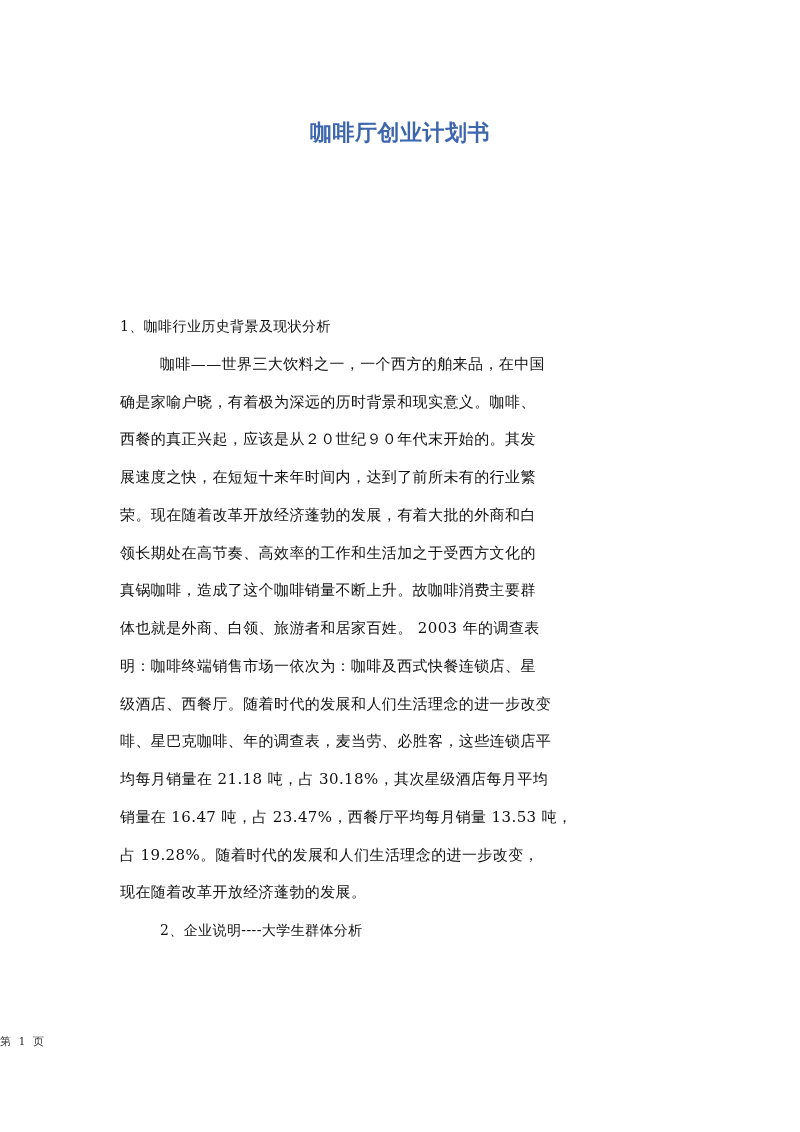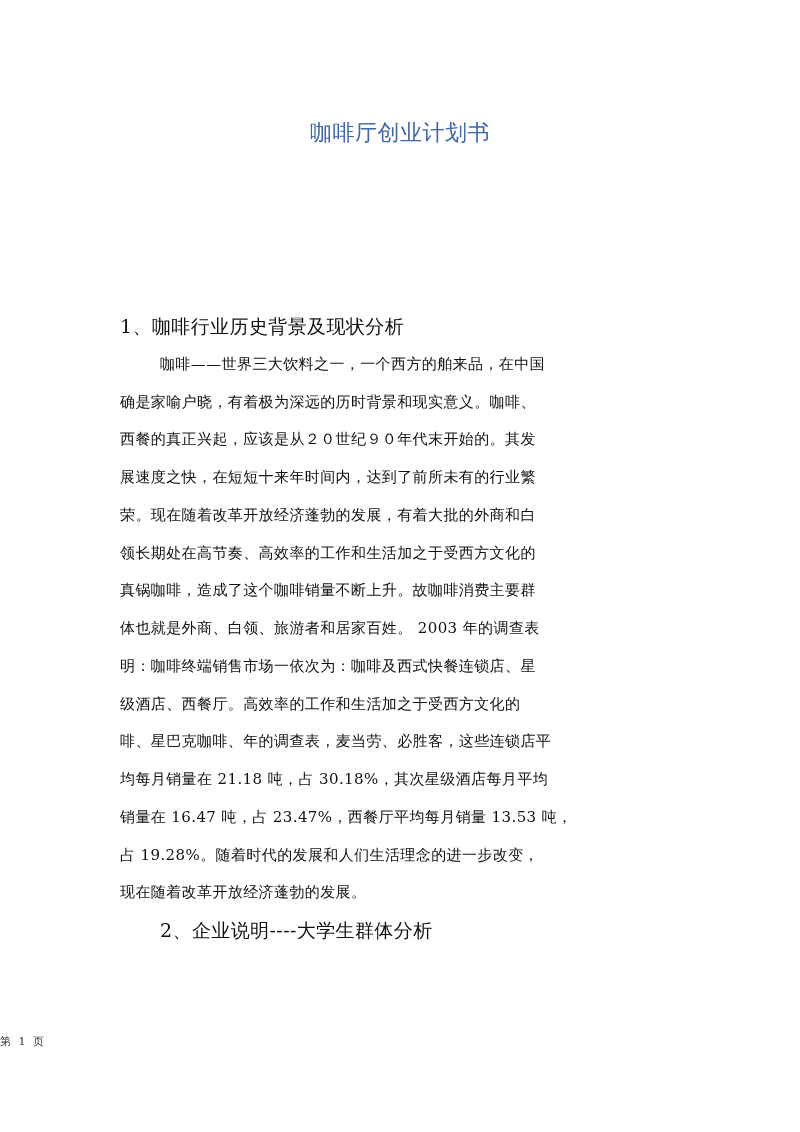--- a/index.html
+++ b/index.html
@@ -1,47 +1,47 @@
 <!DOCTYPE html>
 <html><head>
 <meta charset="utf-8">
 <style>
   html, body { margin: 0; padding: 0; background: #ffffff; }
   body { width: 800px; height: 1132px; position: relative; overflow: hidden;
          font-family: "DejaVu Serif", "Liberation Serif", serif; color: #111; }
   .page { position: absolute; left: 0; top: 0; width: 800px; height: 1132px; background: #fff; }
   .title { position: absolute; top: 118px; left: 0; width: 800px; text-align: center;
-           font-family: "DejaVu Sans", "Liberation Sans", sans-serif; font-weight: normal;
+           font-family: "DejaVu Sans", "Liberation Sans", sans-serif; font-weight: bold;
            font-size: 22px; color: #3d66ad; letter-spacing: 0.5px; }
   .body-text { position: absolute; left: 120px; top: 308px; width: 580px; }
   .line { height: 37.75px; line-height: 37.75px; font-size: 15px; white-space: nowrap;
           letter-spacing: 0.4px; }
   .indent { padding-left: 40px; }
-  .heading-line { font-size: 19px; }
+  .heading-line { font-size: 14px; }
   .footer { position: absolute; top: 1034px; left: 0; width: 800px; 
             font-size: 11px; color: #333; letter-spacing: 2px; }
 </style>
 </head>
 <body>
 
 <div class="page">
   <div class="title">咖啡厅创业计划书</div>
 
   <div class="body-text">
     <div class="line heading-line">1、咖啡行业历史背景及现状分析</div>
     <div class="line indent">咖啡——世界三大饮料之一，一个西方的舶来品，在中国</div>
     <div class="line">确是家喻户晓，有着极为深远的历时背景和现实意义。咖啡、</div>
     <div class="line">西餐的真正兴起，应该是从２０世纪９０年代末开始的。其发</div>
     <div class="line">展速度之快，在短短十来年时间内，达到了前所未有的行业繁</div>
     <div class="line">荣。现在随着改革开放经济蓬勃的发展，有着大批的外商和白</div>
     <div class="line">领长期处在高节奏、高效率的工作和生活加之于受西方文化的</div>
     <div class="line">真锅咖啡，造成了这个咖啡销量不断上升。故咖啡消费主要群</div>
     <div class="line">体也就是外商、白领、旅游者和居家百姓。 2003 年的调查表</div>
     <div class="line">明：咖啡终端销售市场一依次为：咖啡及西式快餐连锁店、星</div>
-    <div class="line">级酒店、西餐厅。高效率的工作和生活加之于受西方文化的</div>
+    <div class="line">级酒店、西餐厅。随着时代的发展和人们生活理念的进一步改变</div>
     <div class="line">啡、星巴克咖啡、年的调查表，麦当劳、必胜客，这些连锁店平</div>
     <div class="line">均每月销量在 21.18 吨，占 30.18%，其次星级酒店每月平均</div>
     <div class="line">销量在 16.47 吨，占 23.47%，西餐厅平均每月销量 13.53 吨，</div>
     <div class="line">占 19.28%。随着时代的发展和人们生活理念的进一步改变，</div>
     <div class="line">现在随着改革开放经济蓬勃的发展。</div>
     <div class="line indent heading-line">2、企业说明----大学生群体分析</div>
   </div>
 
   <div class="footer">第 1 页</div>
 </div>

